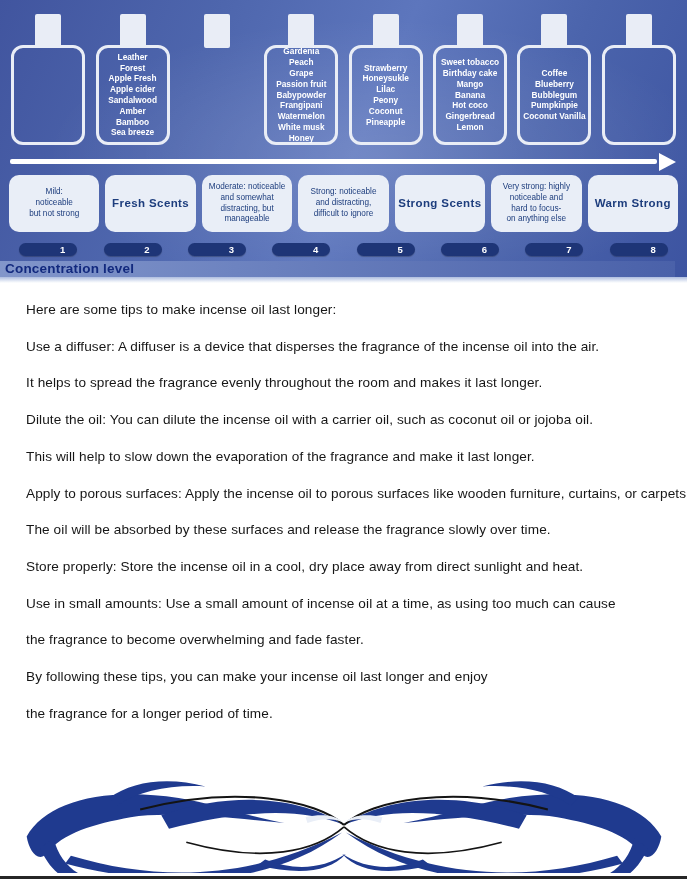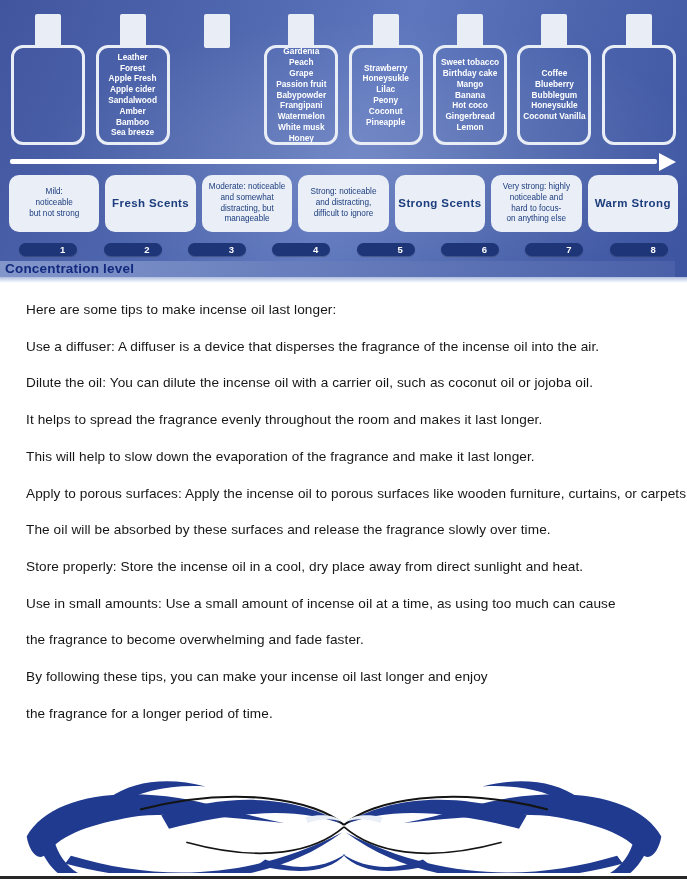--- a/index.html
+++ b/index.html
@@ -167,21 +167,21 @@
             </div>
           </div>
         </div>
       <div class="cell">
           <div class="bottle">
             <div class="bottle-cap"></div>
             <div class="bottle-body">
               <div class="bottle-label">Coffee
 Blueberry
 Bubblegum
-Honeysukle
+Pumpkinpie
 Coconut Vanilla</div>
             </div>
           </div>
         </div>
       <div class="cell">
           <div class="bottle">
             <div class="bottle-cap"></div>
             <div class="bottle-body">
               <div class="bottle-label"></div>
             </div>
@@ -255,22 +255,22 @@
 
     <div class="conc-strip">
       <span class="conc-label">Concentration level</span>
     </div>
     <div class="banner-edge"></div>
   </div>
 
   <div class="tips">
     <p>Here are some tips to make incense oil last longer:</p>
     <p>Use a diffuser: A diffuser is a device that disperses the fragrance of the incense oil into the air.</p>
+    <p>It helps to spread the fragrance evenly throughout the room and makes it last longer.</p>
     <p>Dilute the oil: You can dilute the incense oil with a carrier oil, such as coconut oil or jojoba oil.</p>
-    <p>It helps to spread the fragrance evenly throughout the room and makes it last longer.</p>
     <p>This will help to slow down the evaporation of the fragrance and make it last longer.</p>
     <p>Apply to porous surfaces: Apply the incense oil to porous surfaces like wooden furniture, curtains, or carpets.</p>
     <p>The oil will be absorbed by these surfaces and release the fragrance slowly over time.</p>
     <p>Store properly: Store the incense oil in a cool, dry place away from direct sunlight and heat.</p>
     <p>Use in small amounts: Use a small amount of incense oil at a time, as using too much can cause</p>
     <p>the fragrance to become overwhelming and fade faster.</p>
     <p>By following these tips, you can make your incense oil last longer and enjoy</p>
     <p>the fragrance for a longer period of time.</p>
   </div>
 

